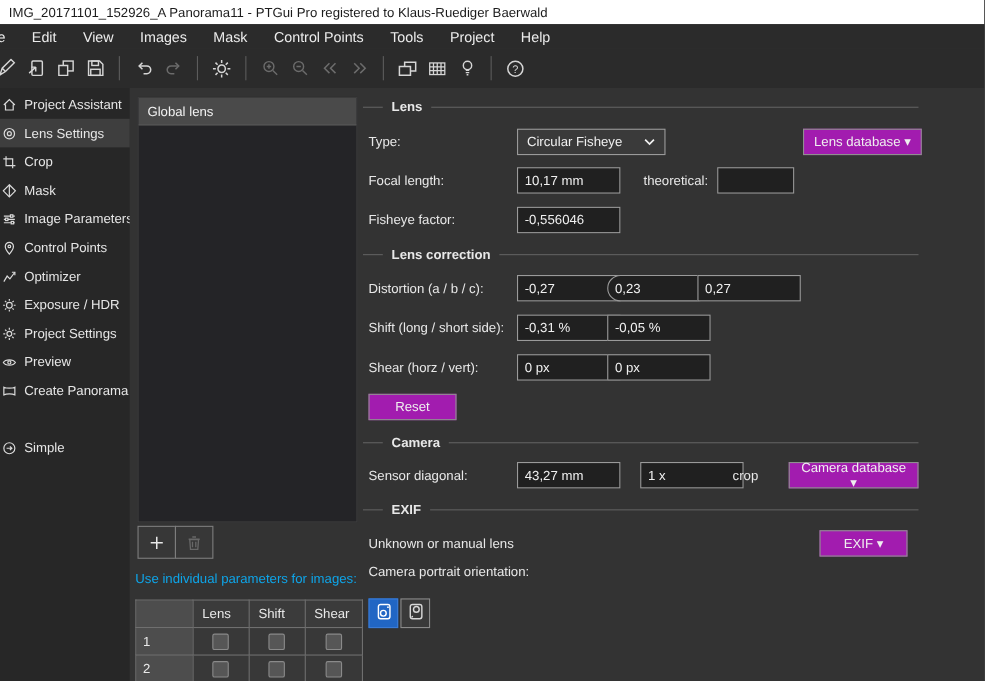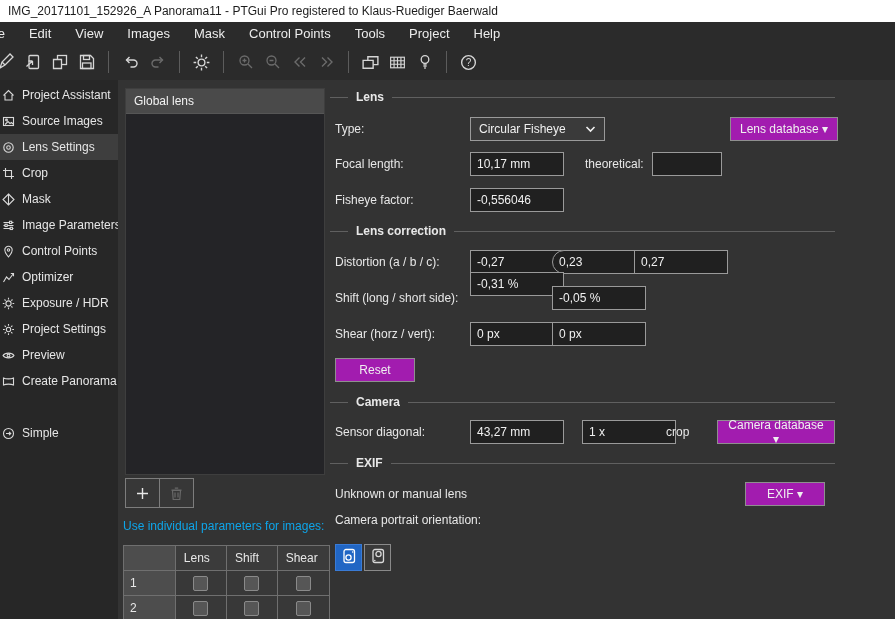--- a/index.html
+++ b/index.html
@@ -213,30 +213,20 @@
 
   <div class="sidebar">
     <div class="side-item">
       <span class="sicon">
           <svg width="13" height="13" viewBox="0 0 13 13" stroke="currentColor" fill="none" stroke-width="1.1">
             <path d="M1.5,6.5 L6.5,1.5 L11.5,6.5 M3,6 V11 H10 V6"></path>
           </svg>
         </span>
       <span>Project Assistant</span>
     </div>
-    <div class="side-item">
-      <span class="sicon">
-          <svg width="13" height="13" viewBox="0 0 13 13" stroke="currentColor" fill="none" stroke-width="1.1">
-            <rect x="1.5" y="2.5" width="10" height="8"></rect>
-            <path d="M3,9.5 L6,6.5 L8,8.5 L9.5,7.5 L11,9"></path>
-            <circle cx="4.5" cy="5" r="0.9"></circle>
-          </svg>
-        </span>
-      <span>Source Images</span>
-    </div>
     <div class="side-item sel">
       <span class="sicon">
           <svg width="13" height="13" viewBox="0 0 13 13" stroke="currentColor" fill="none" stroke-width="1.1">
             <circle cx="6.5" cy="6.5" r="4.7"></circle>
             <circle cx="6.5" cy="6.5" r="1.8"></circle>
           </svg>
         </span>
       <span>Lens Settings</span>
     </div>
     <div class="side-item">
@@ -405,21 +395,21 @@
         <span class="t">Lens correction</span>
         <span class="post"></span>
     </div>
 
     <div class="flabel" style="left:5px;top:170px">Distortion (a / b / c):</div>
     <input class="tin" style="left: 140px; top: 170px;" value="-0,27">
     <input class="tin" style="left: 222px; top: 170px; border-radius: 12px;" value="0,23">
     <input class="tin" style="left: 304px; top: 170px;" value="0,27">
 
     <div class="flabel" style="left:5px;top:206px">Shift (long / short side):</div>
-    <input class="tin" style="left: 140px; top: 192px;" value="-0,31 %">
+    <input class="tin" style="left: 140px; top: 206px;" value="-0,31 %">
     <input class="tin" style="left: 222px; top: 206px;" value="-0,05 %">
 
     <div class="flabel" style="left:5px;top:242px">Shear (horz / vert):</div>
     <input class="tin" style="left: 140px; top: 242px;" value="0 px">
     <input class="tin" style="left: 222px; top: 242px;" value="0 px">
 
     <button class="btn" style="left:5px;top:278px;width:80px">Reset</button>
 
     <div class="ghead" style="top:315px">
       <span class="pre"></span>

